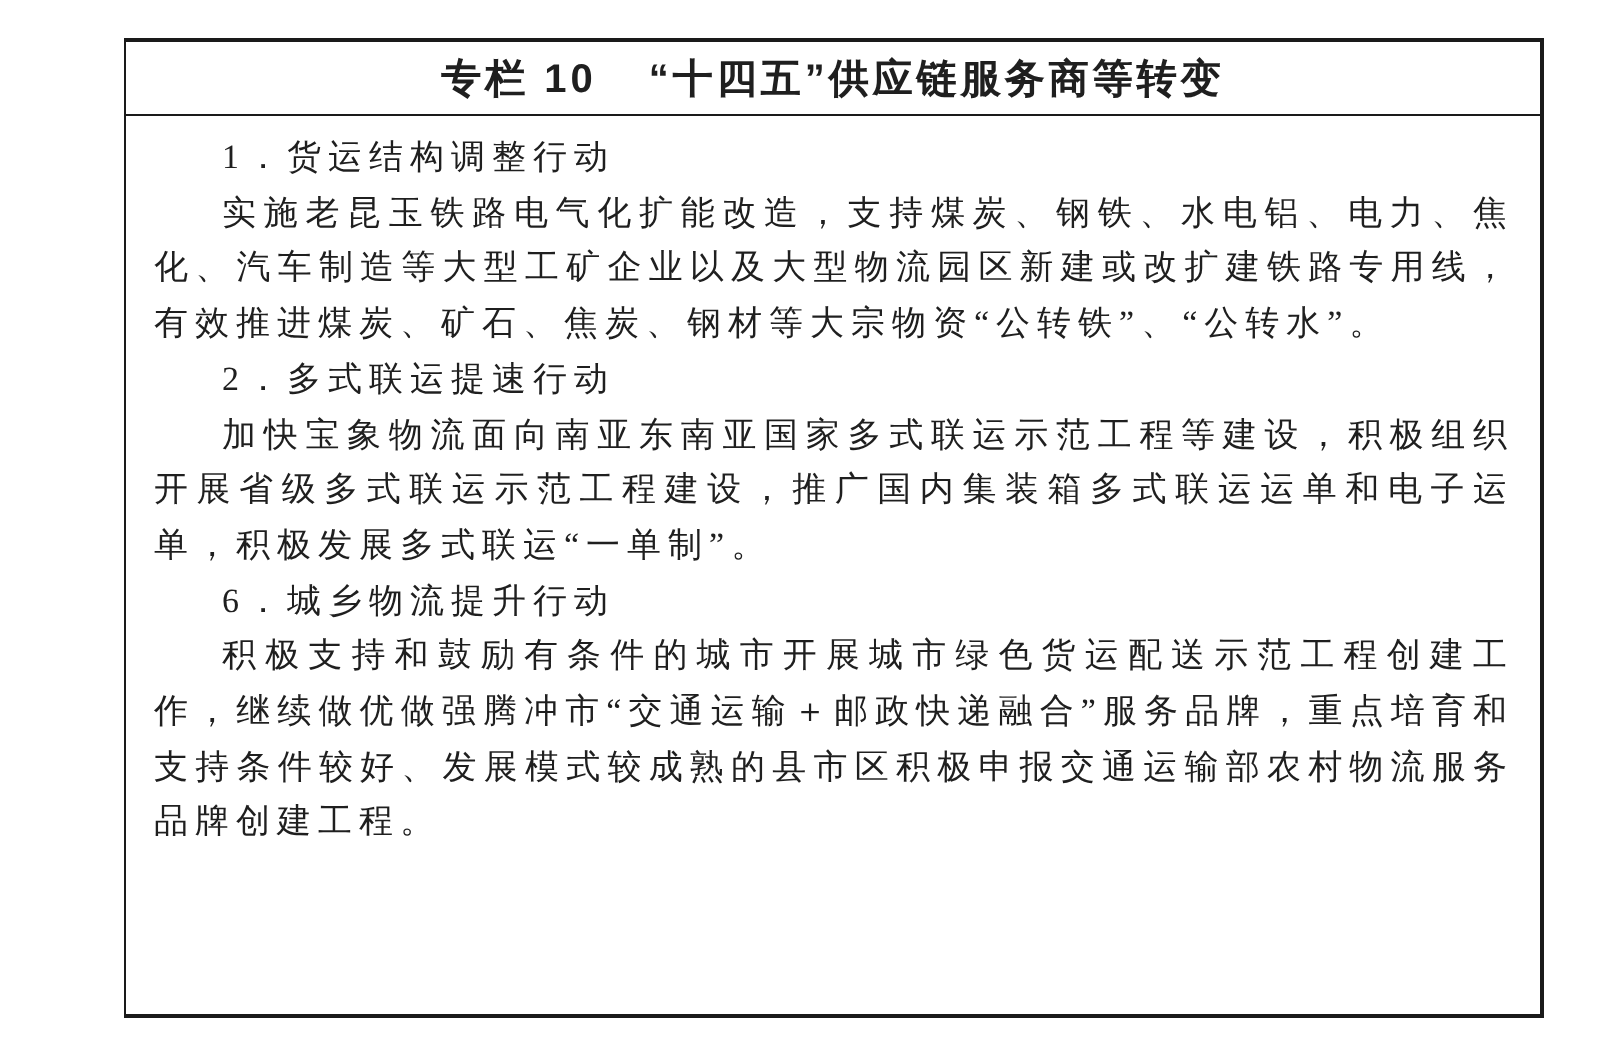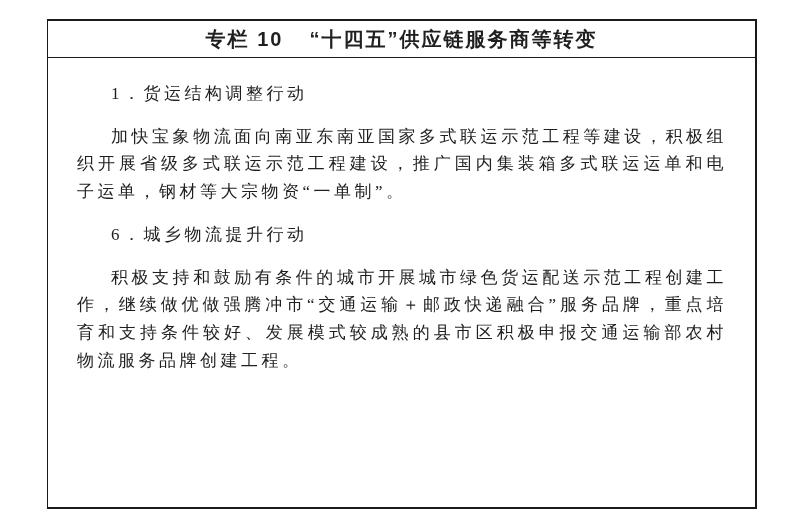--- a/index.html
+++ b/index.html
@@ -13,21 +13,21 @@
   .page {
     position: relative;
     width: 800px;
     height: 525px;
     background: #ffffff;
     font-family: "Liberation Serif", serif;
     color: #1f1f1f;
   }
   .panel {
     position: absolute;
-    left: 47px;
+    left: 62px;
     top: 19px;
     width: 710px;
     height: 490px;
     box-sizing: border-box;
     border-top: 2px solid #1a1a1a;
     border-bottom: 2px solid #1a1a1a;
     border-left: 1px solid #1a1a1a;
     border-right: 2px solid #1a1a1a;
     background: #ffffff;
   }
@@ -47,21 +47,21 @@
   .panel-header .panel-label {
     margin-right: 26px;
   }
   .panel-body {
     box-sizing: border-box;
     padding: 7px 13px 0 14px;
     font-size: 17px;
     line-height: 27.7px;
   }
   .panel-body p {
-    margin: 15px;
+    margin: 0;
     text-indent: 2em;
     text-align: justify;
     letter-spacing: 3.5px;
   }
   .panel-body p.section-heading {
     text-align: left;
   }
 </style>
 </head>
 <body>
@@ -69,22 +69,24 @@
 <div class="page">
   <div class="panel">
 
     <div class="panel-header">
       <span class="panel-label">专栏 10</span>
       <span class="panel-title-text">“十四五”供应链服务商等转变</span>
     </div>
 
     <div class="panel-body">
       <p class="section-heading">1．货运结构调整行动</p>
+      <p class="section-paragraph">实施老昆玉铁路电气化扩能改造，支持煤炭、钢铁、水电铝、电力、焦化、汽车制造等大型工矿企业以及大型物流园区新建或改扩建铁路专用线，有效推进煤炭、矿石、焦炭、钢材等大宗物资“公转铁”、“公转水”。</p>
 
-      <p class="section-paragraph">加快宝象物流面向南亚东南亚国家多式联运示范工程等建设，积极组织开展省级多式联运示范工程建设，推广国内集装箱多式联运运单和电子运单，钢材等大宗物资“一单制”。</p>
+      <p class="section-heading">2．多式联运提速行动</p>
+      <p class="section-paragraph">加快宝象物流面向南亚东南亚国家多式联运示范工程等建设，积极组织开展省级多式联运示范工程建设，推广国内集装箱多式联运运单和电子运单，积极发展多式联运“一单制”。</p>
 
 
       <p class="section-heading">6．城乡物流提升行动</p>
       <p class="section-paragraph">积极支持和鼓励有条件的城市开展城市绿色货运配送示范工程创建工作，继续做优做强腾冲市“交通运输＋邮政快递融合”服务品牌，重点培育和支持条件较好、发展模式较成熟的县市区积极申报交通运输部农村物流服务品牌创建工程。</p>
     </div>
 
   </div>
 </div>
 
 </body></html>

